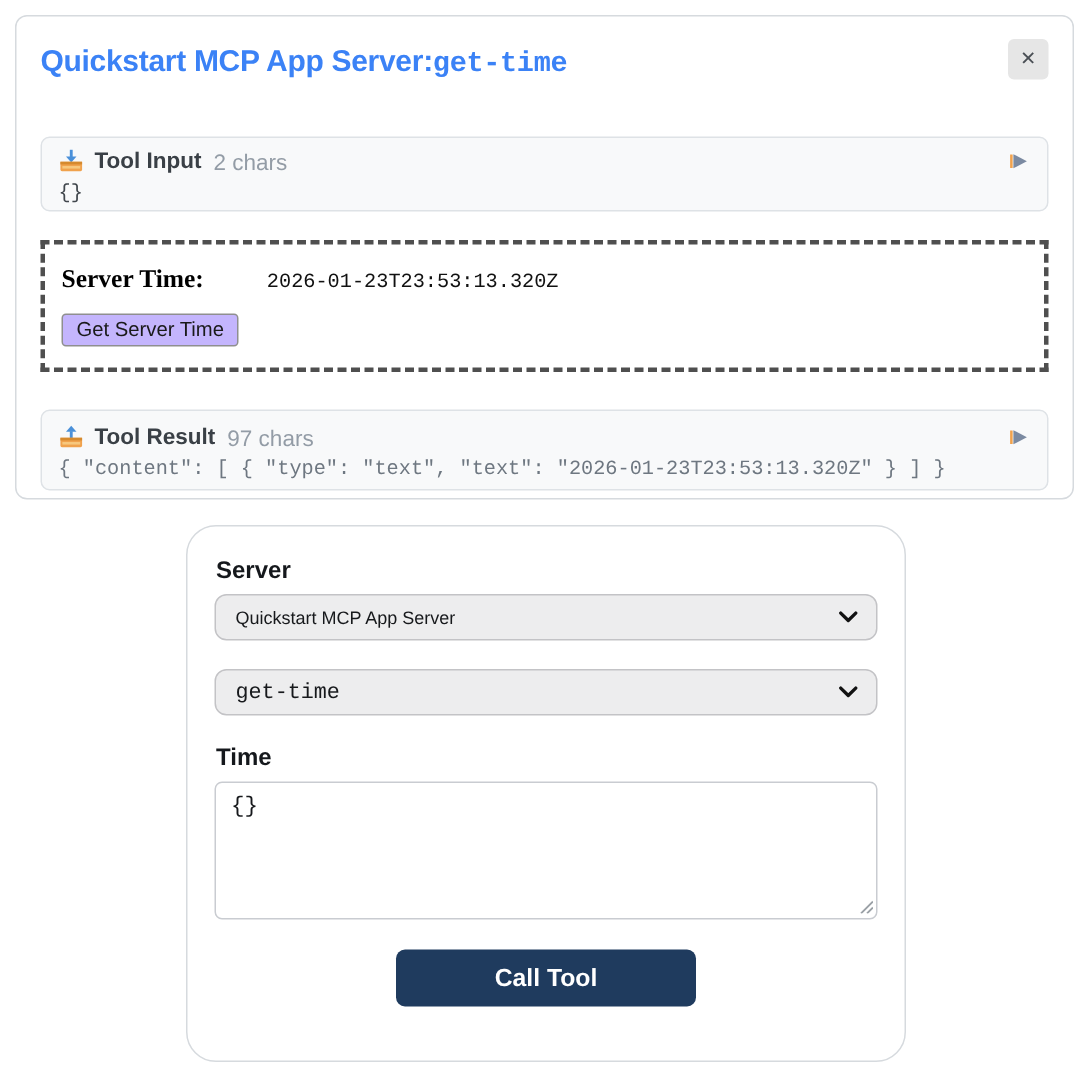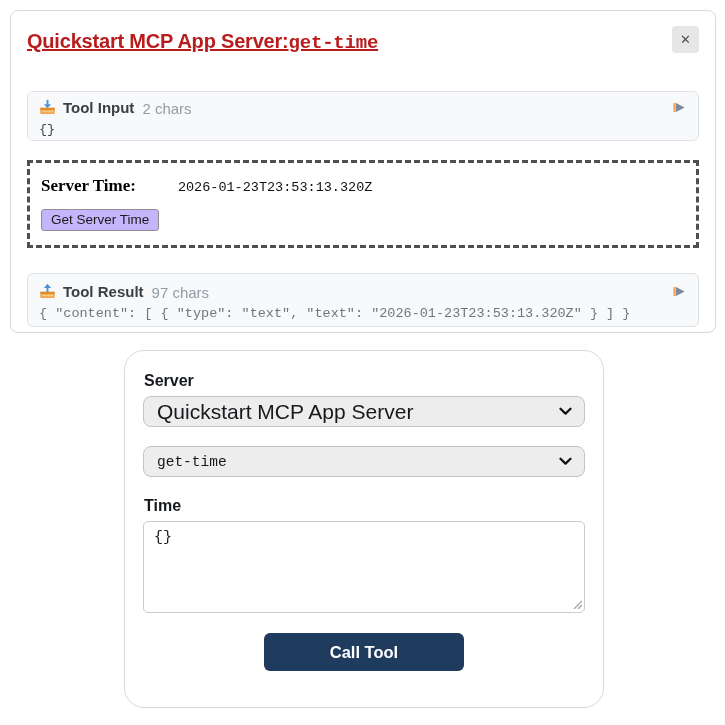--- a/index.html
+++ b/index.html
@@ -18,21 +18,21 @@
   .top-card {
     position: absolute; left: 10px; top: 10px;
     width: 706px; height: 323px;
     background: #fff;
     border: 1px solid #d6dade;
     border-radius: 8px;
     padding: 17px 16px 0 16px;
     overflow: hidden;
   }
   .modal-header { display: flex; align-items: flex-start; height: 28px; margin-bottom: 19px; }
-  .modal-title { font-size: 20px; font-weight: bold; color: #b91c1c; line-height: 26px; letter-spacing: -0.2px; text-decoration: underline; }
+  .modal-title { font-size: 20px; font-weight: bold; color: #3b82f6; line-height: 26px; letter-spacing: -0.2px; }
   .modal-title .tool-part { font-family: "Liberation Mono", "DejaVu Sans Mono", monospace; font-weight: bold; font-size: 19px; }
   .close-btn {
     margin-left: auto; margin-top: -2px;
     width: 27px; height: 27px;
     background: #e6e6e6; border: none; border-radius: 4px;
     color: #4a4f55; font-size: 13px; line-height: 27px; text-align: center;
     cursor: pointer; padding: 0;
     font-family: "DejaVu Sans", sans-serif;
   }
 
@@ -95,21 +95,21 @@
   .select-box {
     height: 31px; width: 100%;
     background: #ededee;
     border: 1px solid #c3c3c6;
     border-radius: 8px;
     display: flex; align-items: center;
     padding: 0 12px 0 13px;
     margin-bottom: 19px;
     cursor: pointer;
   }
-  .select-value { font-size: 21px; color: #17191c; }
+  .select-value { font-size: 12px; color: #17191c; }
   .select-value.mono-value { font-family: "Liberation Mono", "DejaVu Sans Mono", monospace; font-size: 14.5px; }
   .select-chevron { margin-left: auto; width: 13px; height: 9px; display: block; }
 
   .textarea-wrap { position: relative; width: 100%; height: 92px; margin-bottom: 0; }
   .input-textarea {
     width: 100%; height: 92px;
     border: 1px solid #c9ccd1;
     border-radius: 5px;
     padding: 7px 10px;
     font-family: "Liberation Mono", "DejaVu Sans Mono", monospace;

